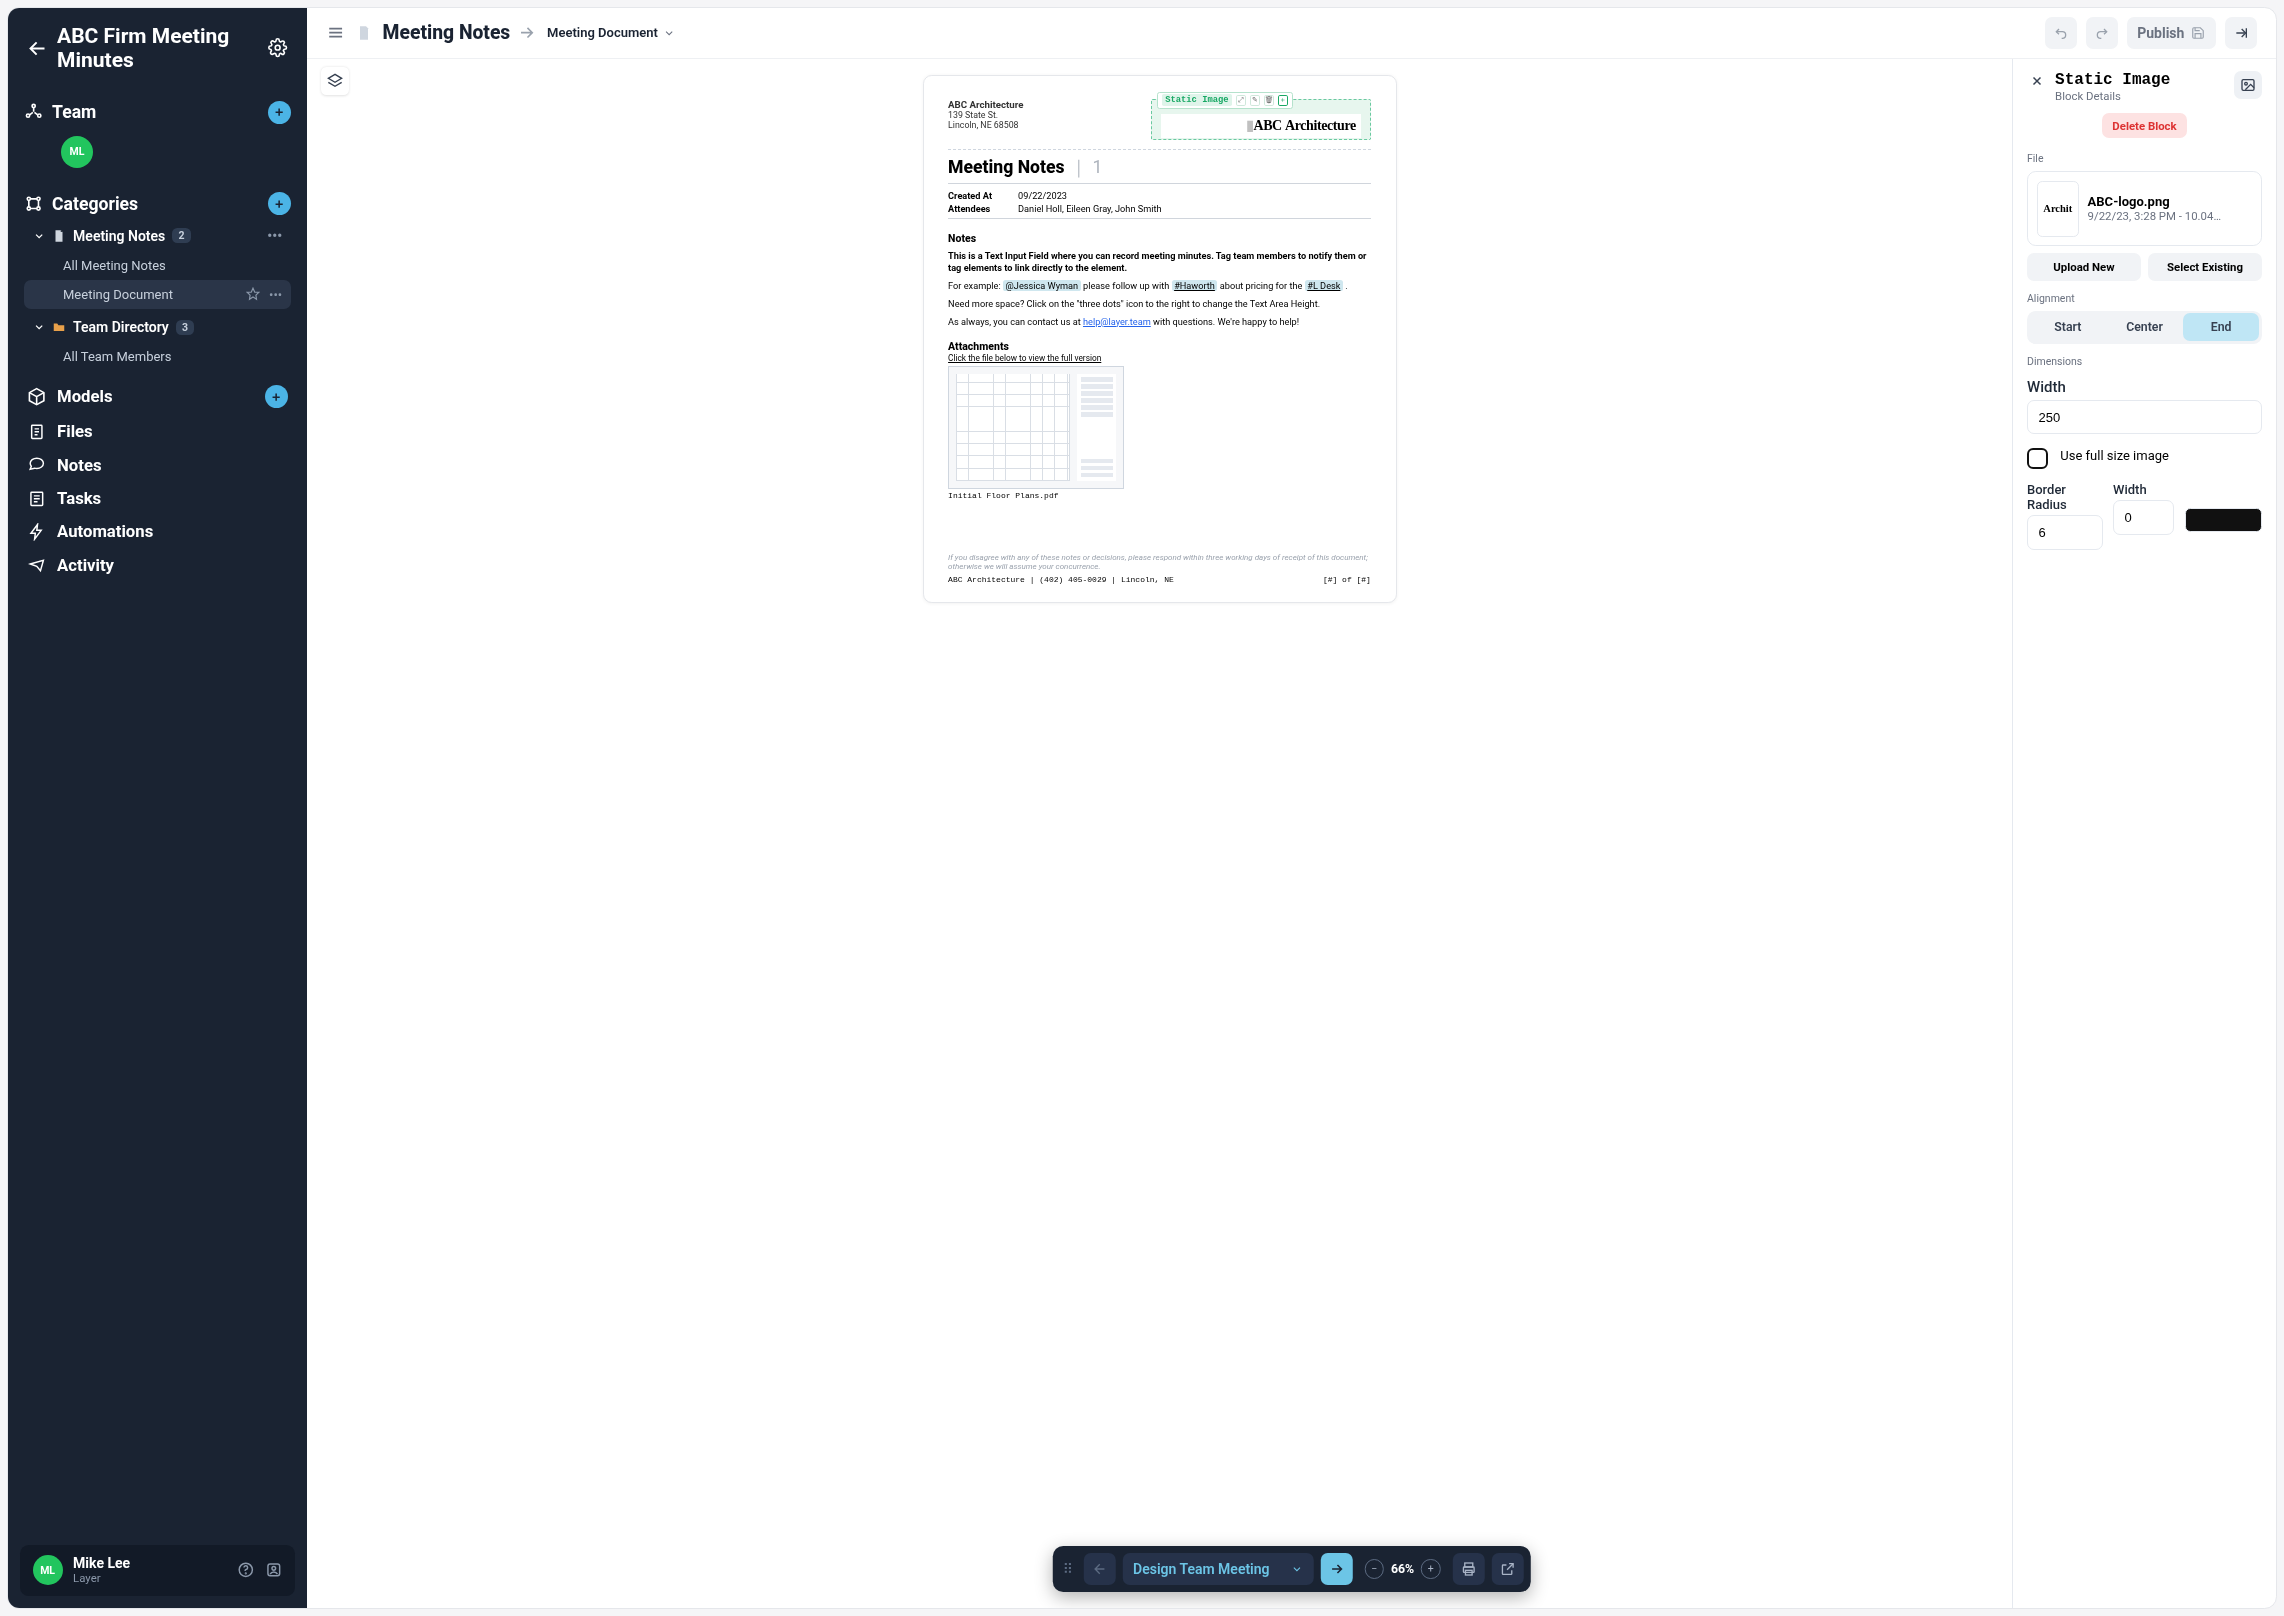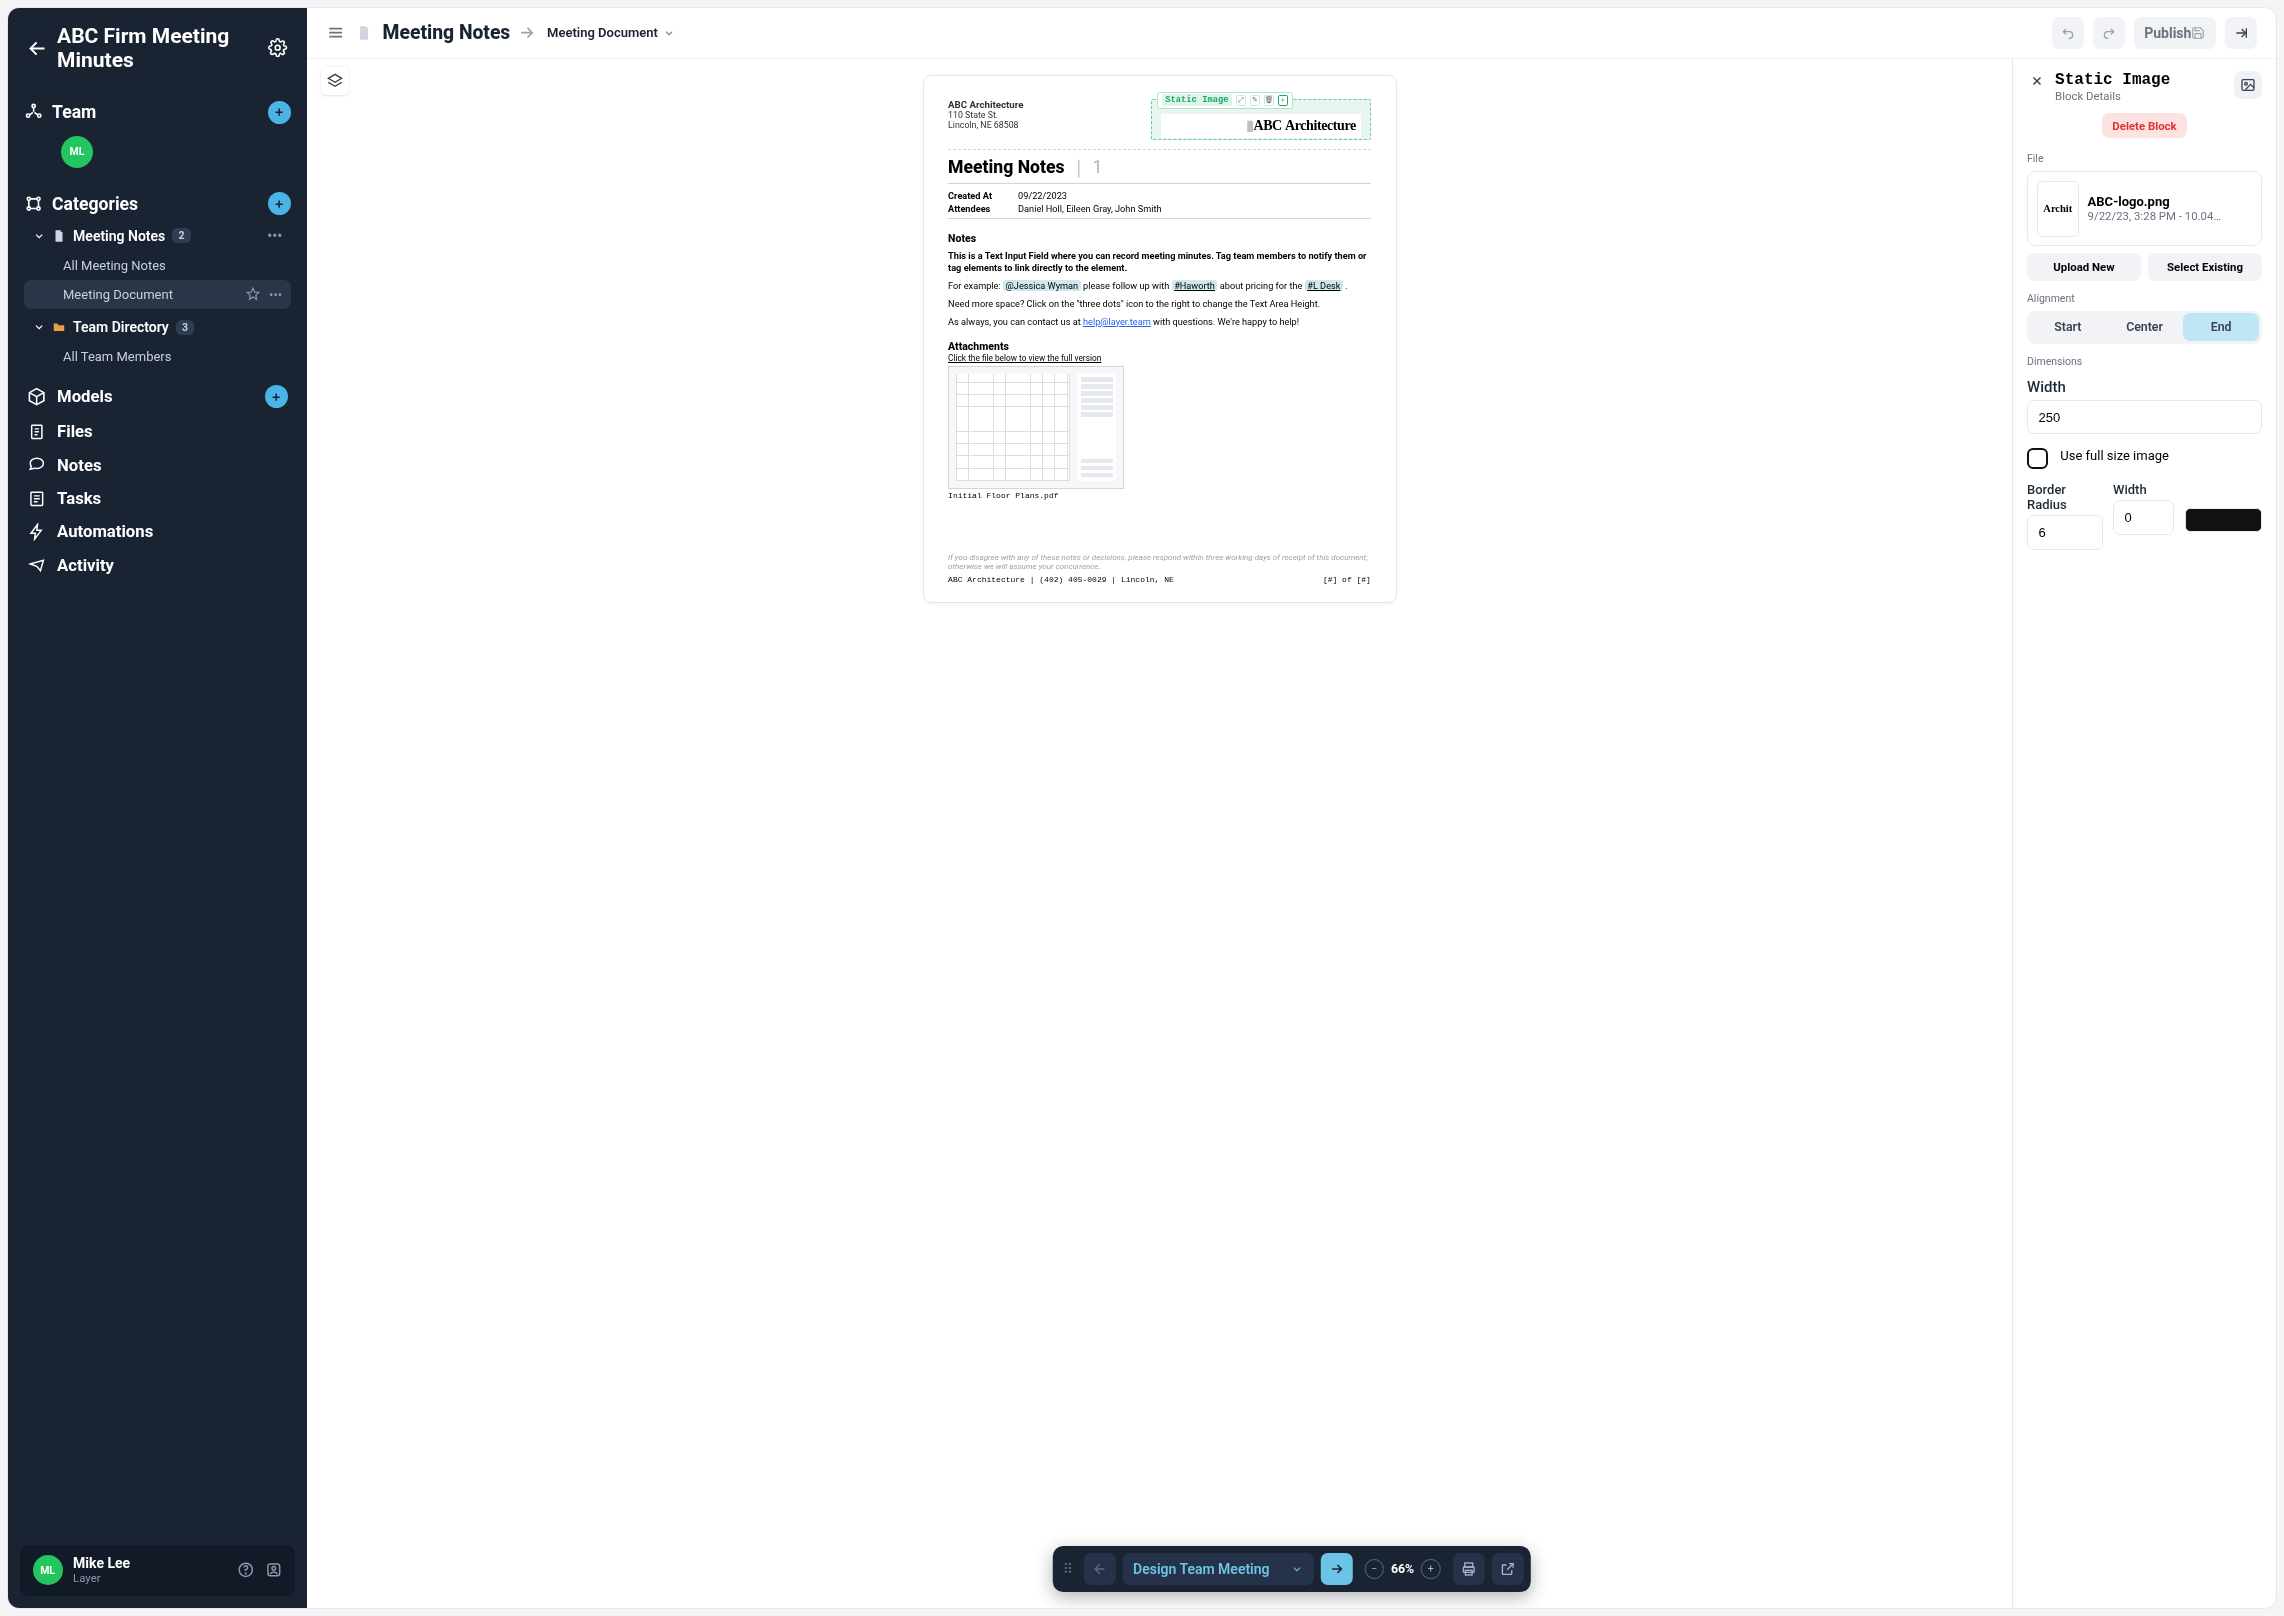--- a/index.html
+++ b/index.html
@@ -32,21 +32,21 @@
 .sb-user .nm { font-weight:700; font-size:14px; }
 .sb-user .sub { font-size:11.4px; color:#8b98aa; }
 .sb-user .icons { margin-left:auto; display:flex; gap:10.5px; color:#8b98aa; }
 
 
 .main { flex:1; display:flex; flex-direction:column; position:relative; }
 .topbar { display:flex; align-items:center; padding: 8.8px 19.3px; gap: 10.5px; border-bottom:0.9px solid #eef0f3; }
 .tb-title { font-size:19.3px; font-weight:800; color:#1a2332; display:flex; align-items:center; gap:7px; }
 .tb-sub { font-size:13px; font-weight:600; color:#1a2332; display:flex; align-items:center; gap:5.3px; }
 .tb-actions { margin-left:auto; display:flex; gap:8.8px; }
-.tb-btn { height:32px; padding:0 10.5px; background:#f1f3f6; border-radius:7px; display:flex; align-items:center; gap:0; color:#6b7280; font-weight:700; }
+.tb-btn { height:32px; padding:0 10.5px; background:#f1f3f6; border-radius:7px; display:flex; align-items:center; gap:7px; color:#6b7280; font-weight:700; }
 .tb-btn.icon-only { width:32px; padding:0; justify-content:center; }
 
 .content-row { flex:1; display:flex; overflow:hidden; }
 .doc-wrap { flex:1; display:flex; align-items:flex-start; justify-content:center; padding: 16px 35px; overflow:auto; position:relative; }
 .layers-btn { position:absolute; top:8.8px; left:14px; width:28px; height:28px; background:#fff; border-radius:5.3px; display:flex; align-items:center; justify-content:center; box-shadow:0 0.9px 2.6px rgba(0,0,0,.12); }
 
 .page { width: 474px; background:#fff; border-radius:8.8px; border:0.9px solid #e5e7eb; padding: 23px 24.6px 17.6px; box-shadow:0 0.9px 3.5px rgba(0,0,0,.05); }
 .letterhead { display:flex; justify-content:space-between; align-items:flex-start; gap:10.5px; }
 .addr { font-size:8.8px; color:#333; }
 .addr .firm { font-weight:700; font-size:9.7px; }
@@ -381,21 +381,21 @@
           <svg width="16" height="16" viewBox="0 0 24 24" fill="none" stroke="#374151" stroke-width="2">
               <polygon points="12 2 2 8 12 14 22 8"></polygon>
               <polyline points="2 14 12 20 22 14"></polyline>
             </svg>
         </div>
 
         <div class="page">
           <div class="letterhead">
             <div class="addr">
               <div class="firm">ABC Architecture</div>
-              <div>110 State St.</div>
+              <div>139 State St.</div>
               <div>Lincoln, NE 68508</div>
             </div>
             <div class="logo-block">
               <div class="logo-toolbar">
                 <span class="lbl">Static Image</span>
                 <span class="tb-ico">⤢</span>
                 <span class="tb-ico">✎</span>
                 <span class="tb-ico">🗑</span>
                 <span class="tb-ico" style="color:#18a864;border-color:#18a864">＋</span>
               </div>

